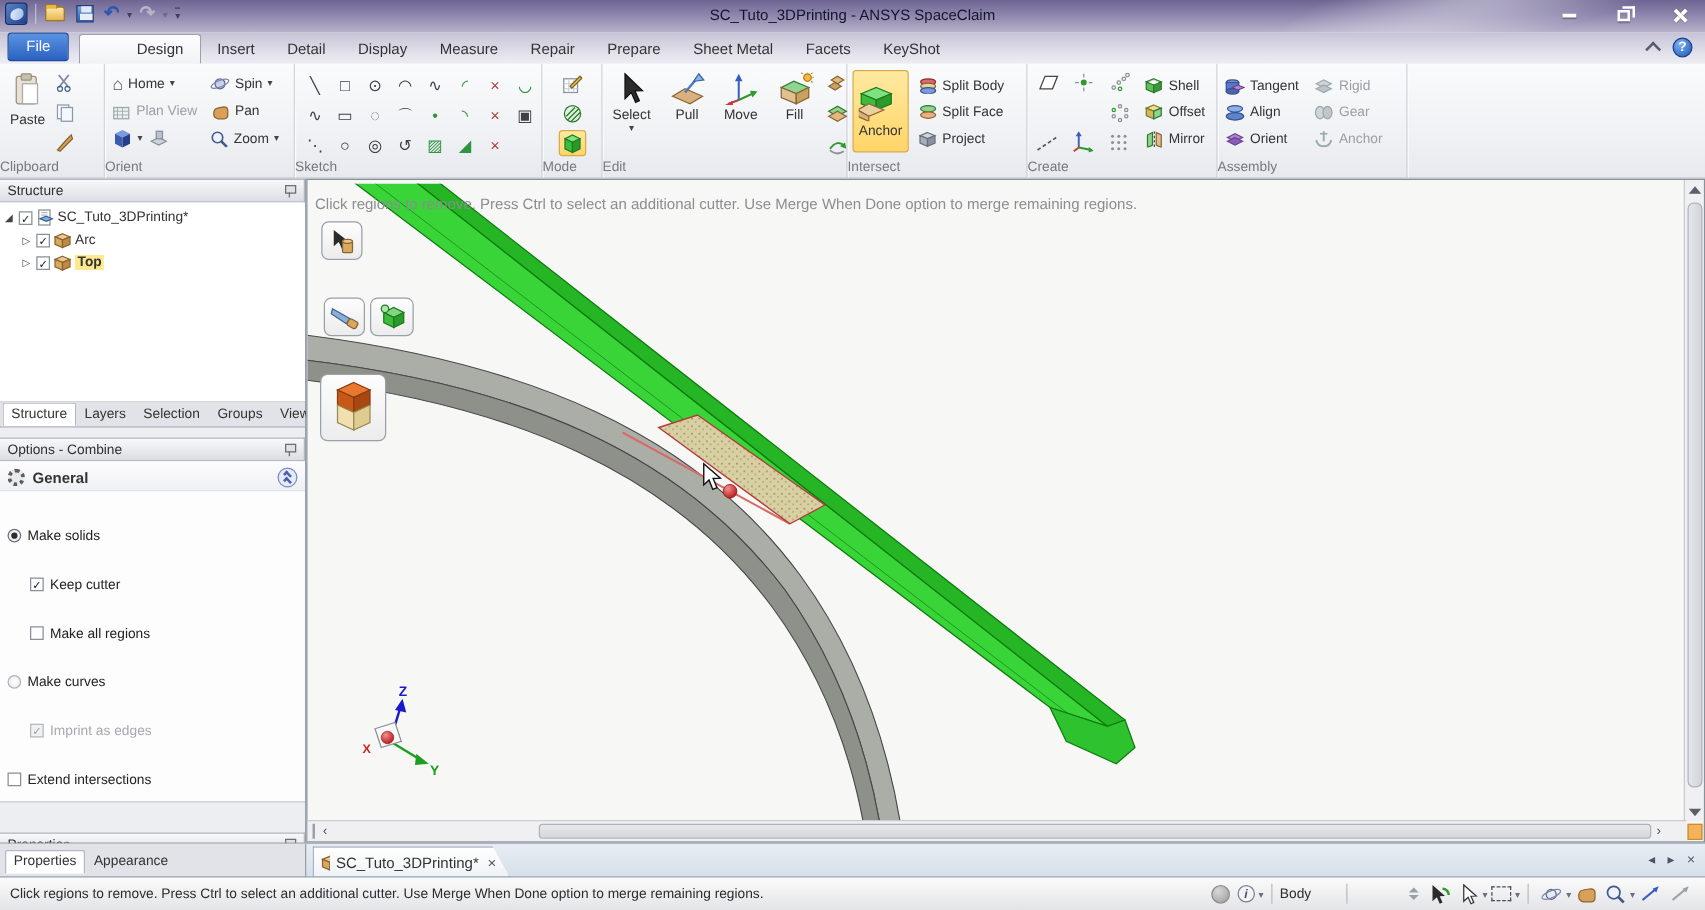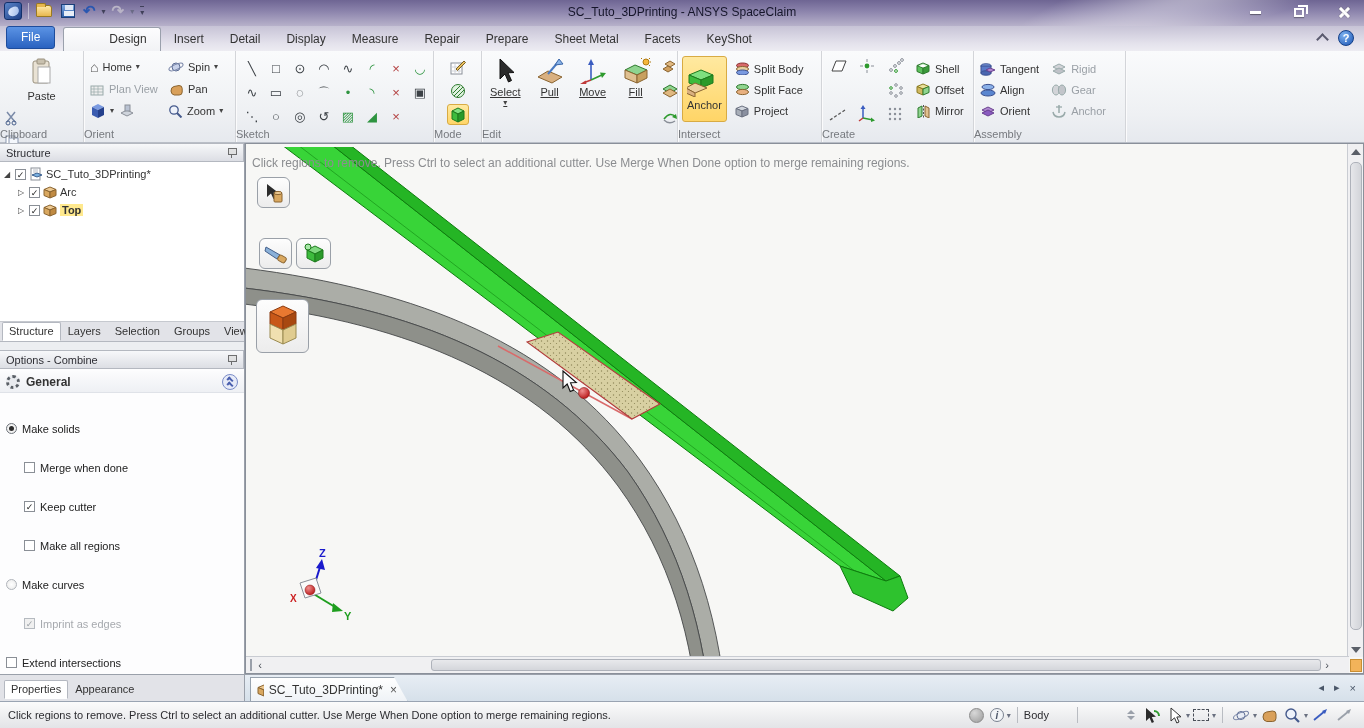--- a/index.html
+++ b/index.html
@@ -190,21 +190,21 @@
     </div>
   </div>
   <div class="ribbon-minibtns">
     <div class="chev-up"></div>
     <div class="helpbtn">?</div>
   </div>
 
   <div class="ribbon">
 
     <div class="rgroup" style="width:84px;">
-      <div style="display:flex; gap:4px;flex-direction:column;">
+      <div style="display:flex; gap:4px;">
         <div class="rbig">
           <svg width="26" height="30">
               <rect x="4" y="3" width="16" height="22" rx="2" fill="#e9e2d4" stroke="#9a917e"></rect>
               <rect x="8" y="1" width="8" height="5" rx="1" fill="#c8c0ae" stroke="#9a917e"></rect>
               <rect x="9" y="9" width="12" height="16" fill="#fff" stroke="#aaa"></rect>
             </svg>
           <span>Paste</span>
         </div>
         <div class="smallcol" style="height:68px;">
           <svg width="16" height="16">
@@ -325,21 +325,21 @@
               <polygon points="8,1 14,4 8,7 2,4" fill="#7fe07f" stroke="#1d7a1d"></polygon>
               <polygon points="2,4 8,7 8,15 2,12" fill="#3dbb3d" stroke="#1d7a1d"></polygon>
               <polygon points="14,4 8,7 8,15 14,12" fill="#2a9a2a" stroke="#1d7a1d"></polygon>
             </svg>
         </div>
       </div>
       <div class="rgroup-label">Mode</div>
     </div>
 
     <div class="rgroup" style="width:196px;">
-      <div style="display:flex; gap:6px;text-decoration:underline;">
+      <div style="display:flex; gap:6px;">
         <div class="rbig">
           <svg width="22" height="26">
               <polygon points="6,1 6,21 11,16 14.5,24 17.5,22.5 14,14.8 20,14.5" fill="#2b2b2b" stroke="#111"></polygon>
             </svg>
           <span>Select</span>
           <span class="ddm">▾</span>
         </div>
         <div class="rbig">
           <svg width="30" height="26">
               <polygon points="3,19 13,13 27,19 17,25" fill="#d9b080" stroke="#8a6430"></polygon>
@@ -632,24 +632,20 @@
         <span class="sp"></span>
         <div class="collbtn">
             <i></i>
             <i></i>
           </div>
       </div>
       <div style="padding-top:6px;">
         <div class="orow">
           <span class="radio on"></span>
           <span>Make solids</span>
-        </div>
-        <div class="orow ind">
-          <span class="cb off"></span>
-          <span>Merge when done</span>
         </div>
         <div class="orow ind">
           <span class="cb">✓</span>
           <span>Keep cutter</span>
         </div>
         <div class="orow ind">
           <span class="cb off"></span>
           <span>Make all regions</span>
         </div>
         <div class="orow">

